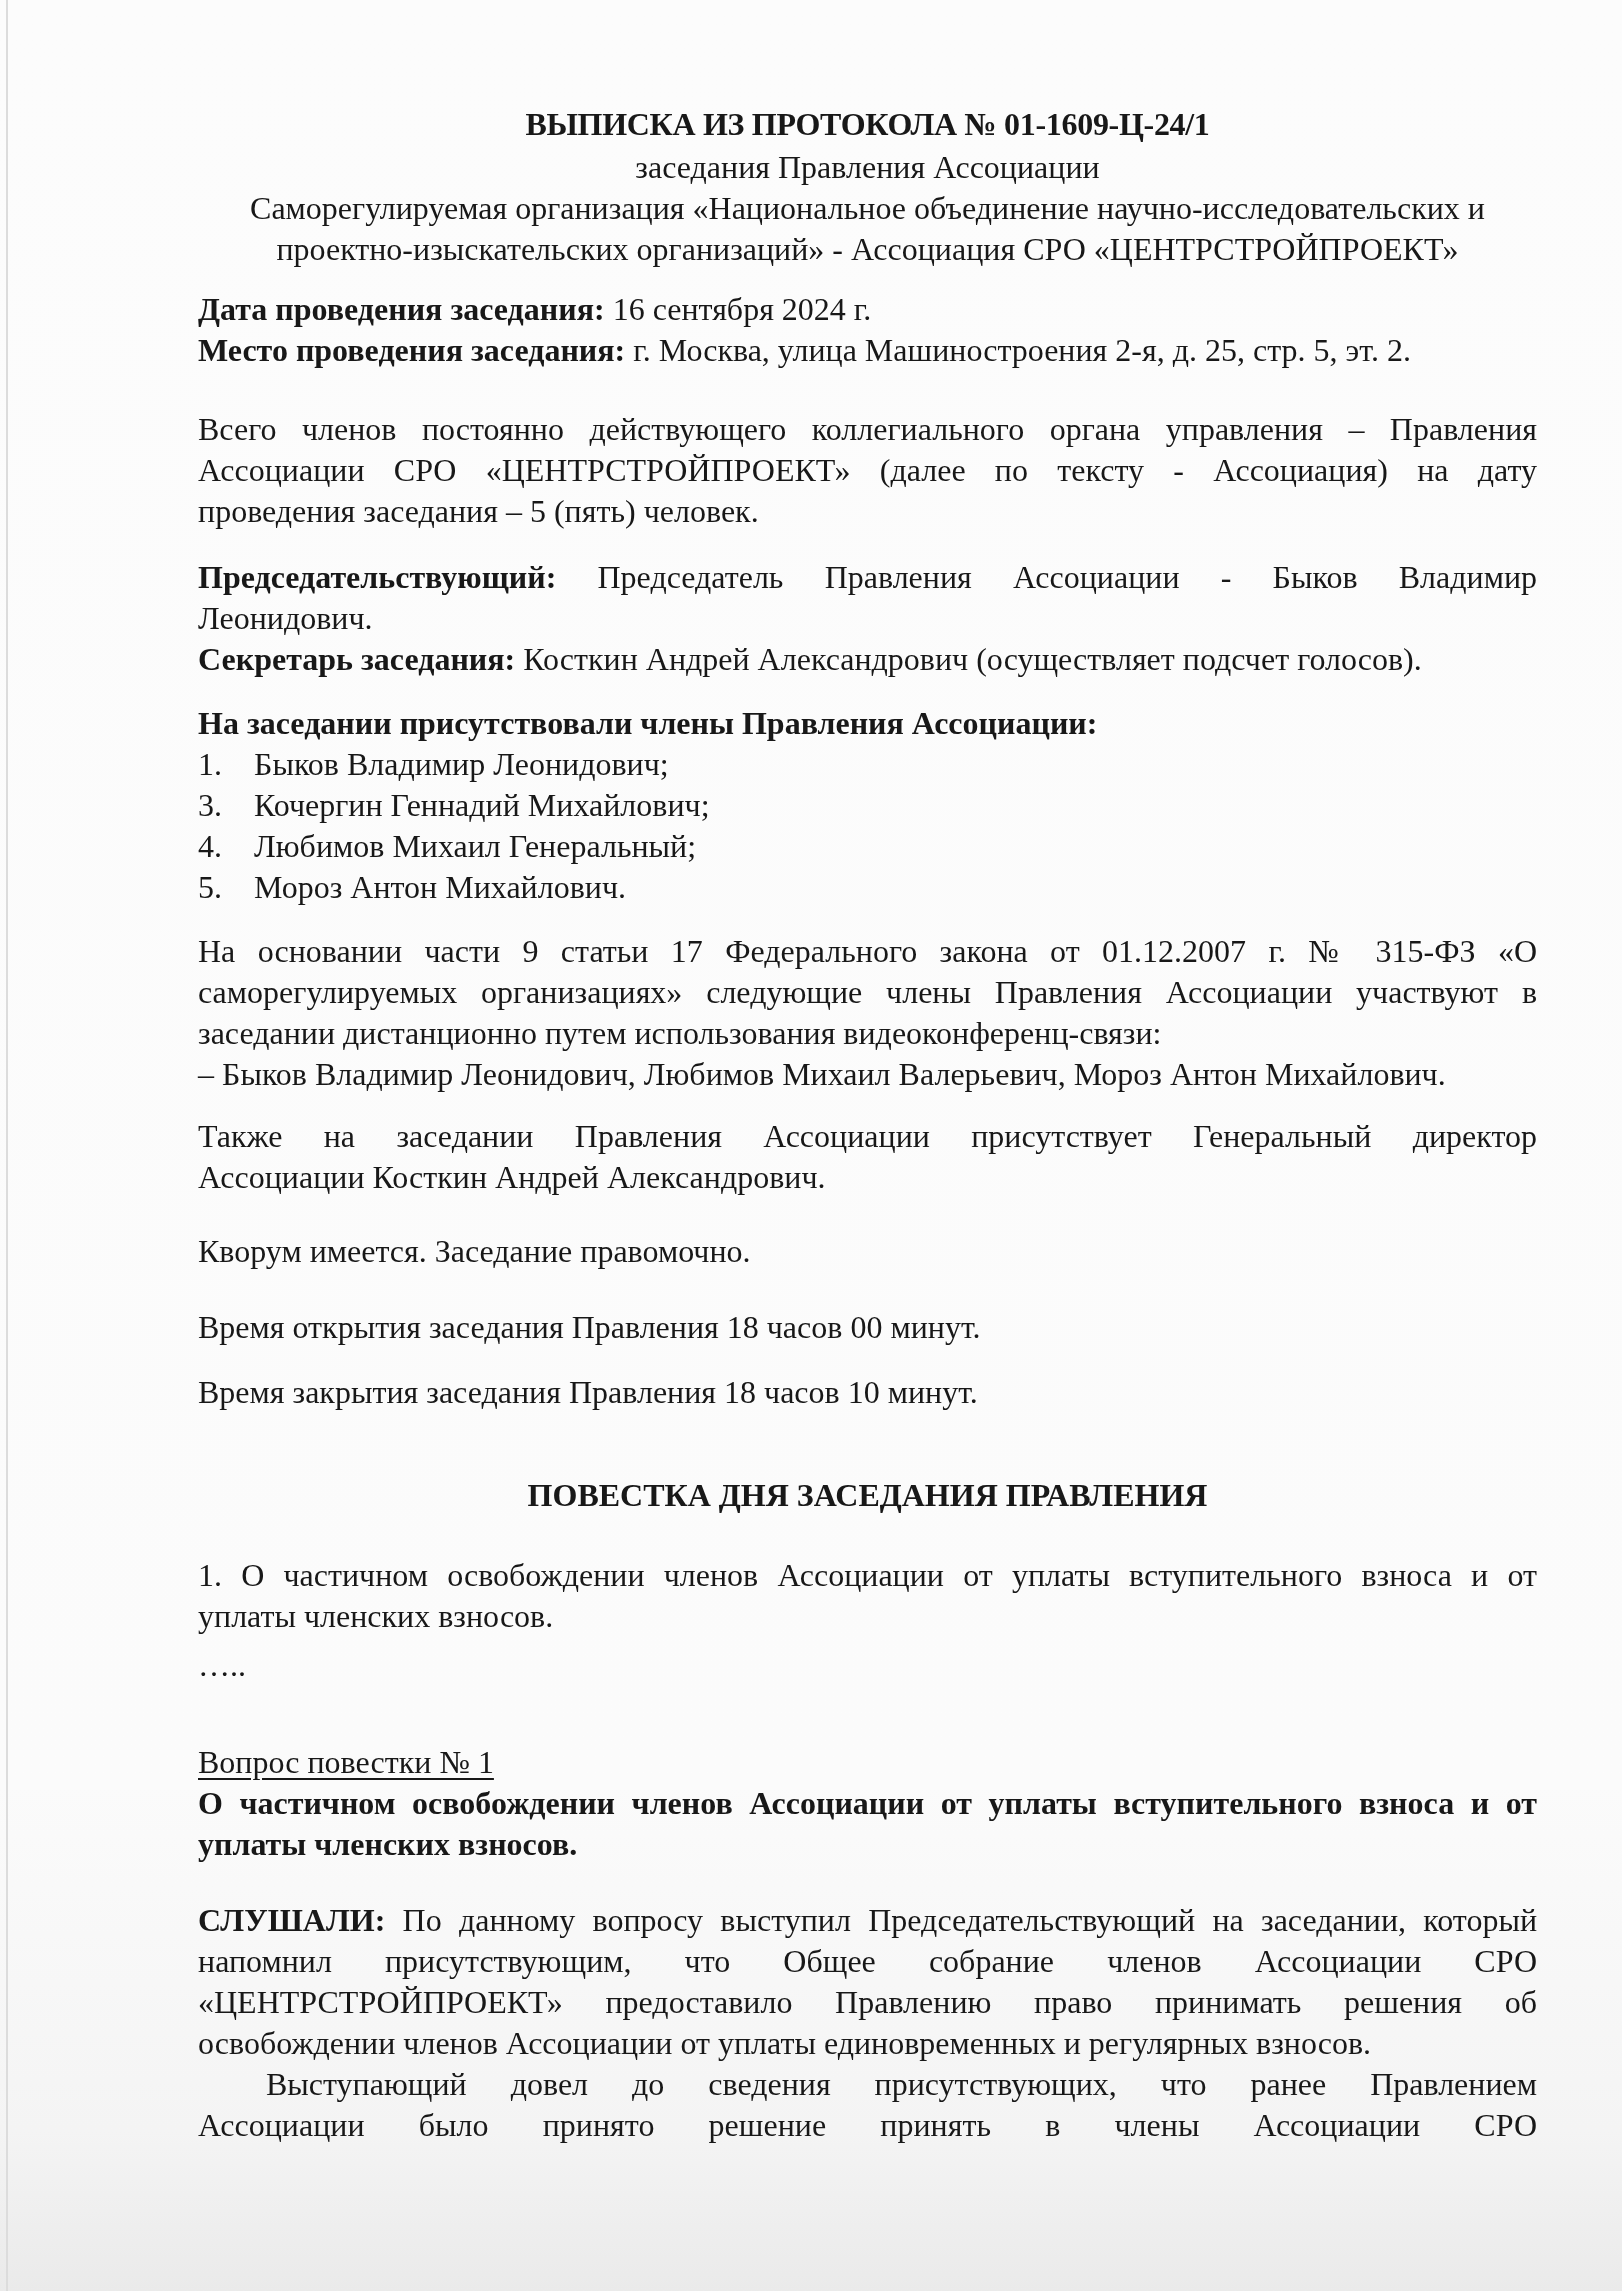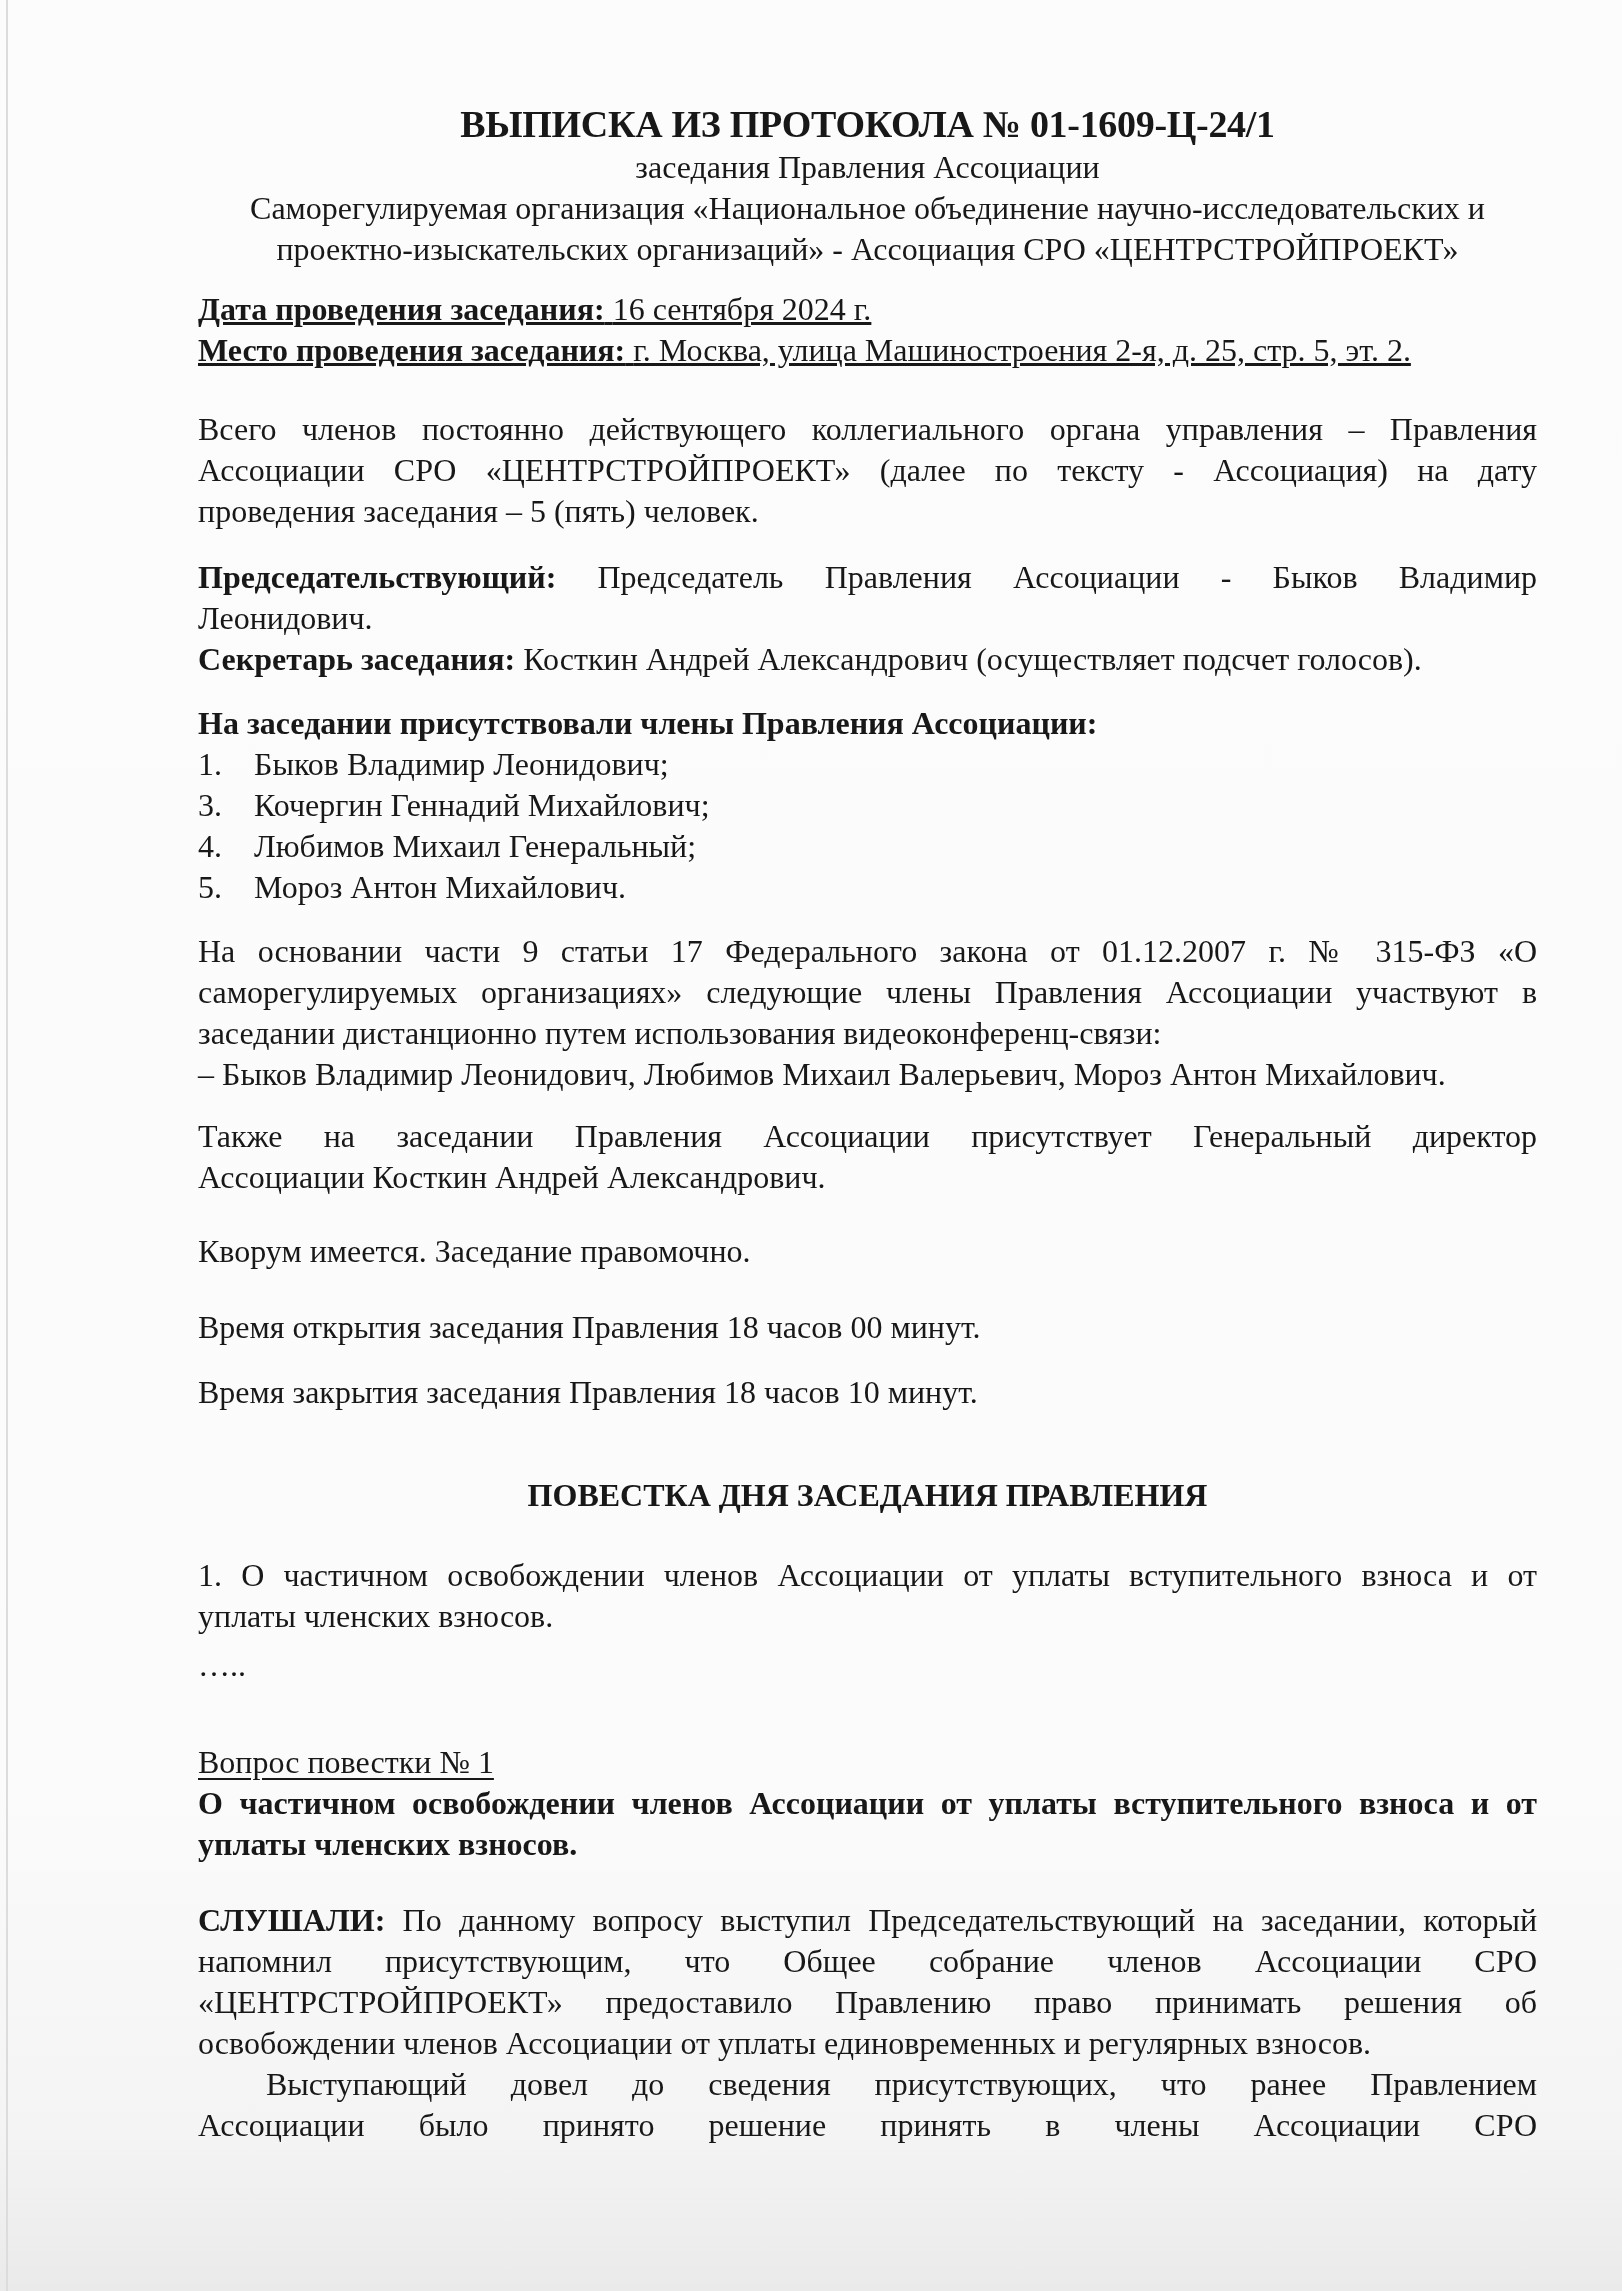--- a/index.html
+++ b/index.html
@@ -18,30 +18,30 @@
     background: #dcdcdc;
   }
   .page {
     position: relative;
     padding: 102px 85px 0 198px;
     font-size: 32px;
     line-height: 41px;
   }
   .bold { font-weight: 700; }
   .center { text-align: center; }
-  .title { font-size: 38px; line-height: 45px; letter-spacing: -0.3px; }
+  .title { font-size: 32px; line-height: 45px; letter-spacing: -0.3px; }
   .line { display: block; }
   .j { text-align: justify; text-align-last: justify; }
   .l { text-align: right; text-align-last: left; }
   .nowrap { white-space: nowrap; }
   .underline { text-decoration: underline; text-decoration-thickness: 1.9px; text-underline-offset: 4.8px; }
   .num { display: inline-block; min-width: 48px; }
   .indent { text-indent: 68px; }
 
-  .sec-meta      { margin-top: 19.3px; text-decoration: underline; }
+  .sec-meta      { margin-top: 19.3px; }
   .sec-comp      { margin-top: 38px; }
   .sec-officers  { margin-top: 25px; }
   .sec-attendees { margin-top: 23px; }
   .sec-remote    { margin-top: 23px; }
   .sec-also      { margin-top: 21px; }
   .sec-quorum    { margin-top: 33px; }
   .sec-open      { margin-top: 35px; }
   .sec-close     { margin-top: 24px; }
   .sec-agenda-h  { margin-top: 62px; }
   .sec-agenda-i  { margin-top: 39px; }

